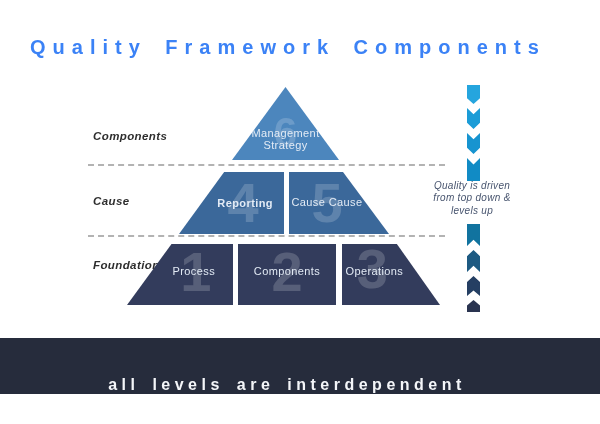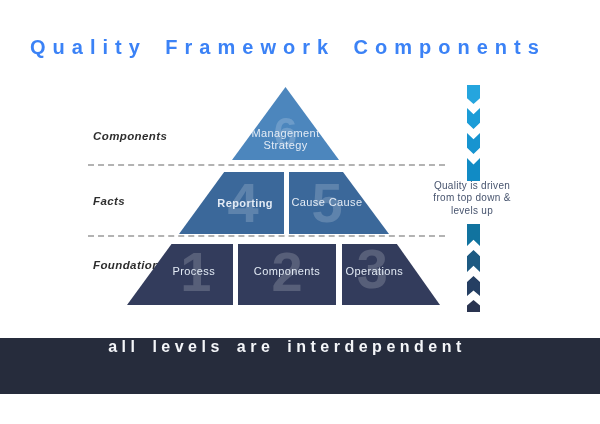--- a/index.html
+++ b/index.html
@@ -69,44 +69,44 @@
   .cv3 { top:133px; height:21px; clip-path:polygon(0 0,50% 30%,100% 0,100% 70%,50% 100%,0 70%); }
   .cv4 { top:158px; height:23px; clip-path:polygon(0 0,50% 28%,100% 0,100% 100%,0 100%); }
   .cv5 { top:224px; height:22px; clip-path:polygon(0 0,100% 0,100% 100%,50% 72%,0 100%); }
   .cv6 { top:250px; height:22px; clip-path:polygon(0 28%,50% 0,100% 28%,100% 100%,50% 72%,0 100%); }
   .cv7 { top:276px; height:20px; clip-path:polygon(0 30%,50% 0,100% 30%,100% 100%,50% 72%,0 100%); }
   .cv8 { top:300px; height:12px; clip-path:polygon(0 45%,50% 0,100% 45%,100% 100%,0 100%); }
 
   
   .arrow-note {
     position:absolute; left:412px; top:180px; width:120px;
-    text-align:center; font-size:10px; 
+    text-align:center; font-size:10px; font-style:italic;
     color:#47546e; line-height:12.4px; letter-spacing:0.3px;
   }
 
   
   .banner {
     position:absolute; left:0; top:338px; width:600px; height:56px;
-    display:flex; align-items:flex-start; justify-content:center;
+    display:flex; align-items:flex-end; justify-content:center;
     padding-right:26px; box-sizing:border-box;
   }
   .banner-text {
     font-size:16px; font-weight:bold; color:#f4f6f9;
     letter-spacing:4.5px; word-spacing:4px; white-space:nowrap;
   }
 </style>
 </head>
 <body>
 
 <div class="stage">
 
   <div class="title">Quality Framework Components</div>
 
   <div class="side-label side-foresight">Components</div>
-  <div class="side-label side-facts">Facts</div>
+  <div class="side-label side-facts">Cause</div>
   <div class="side-label side-foundation">Foundation</div>
 
   <div class="dash-line dash-1"></div>
   <div class="dash-line dash-2"></div>
 
   <div class="seg seg-tri" style="background-color: rgb(76, 134, 189);">
     <span class="big-num n6">6</span>
     <span class="seg-label l6"><span>Management</span><br><span>Strategy</span></span>
   </div>
 

